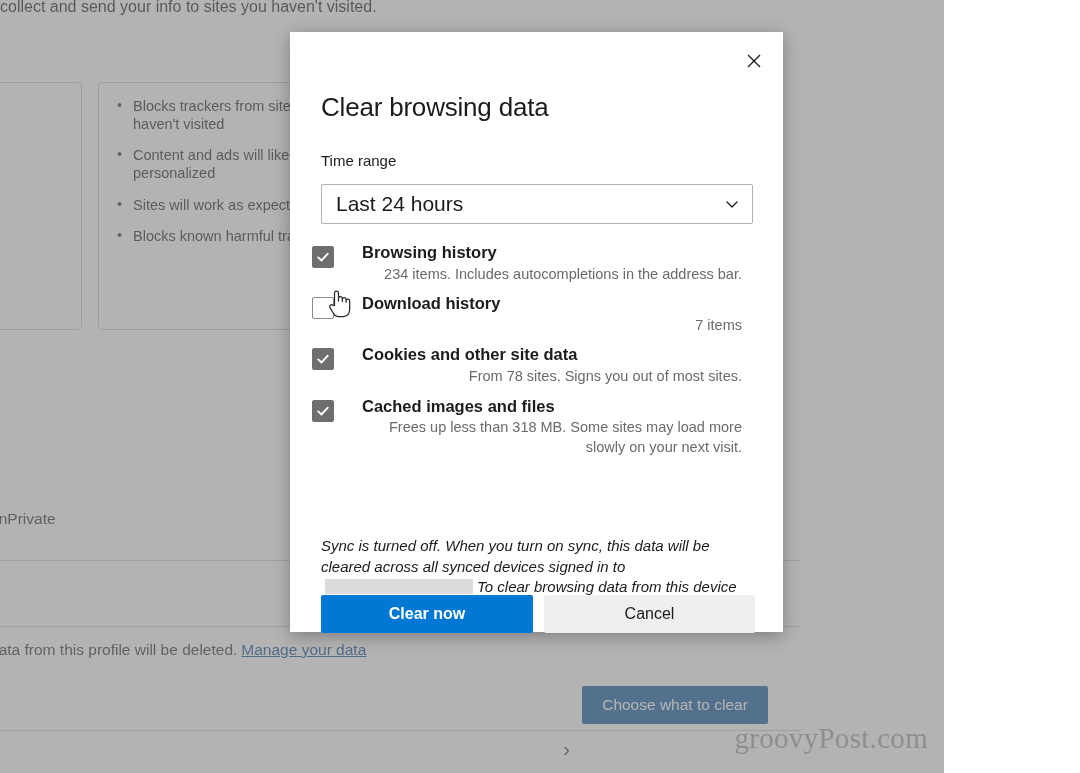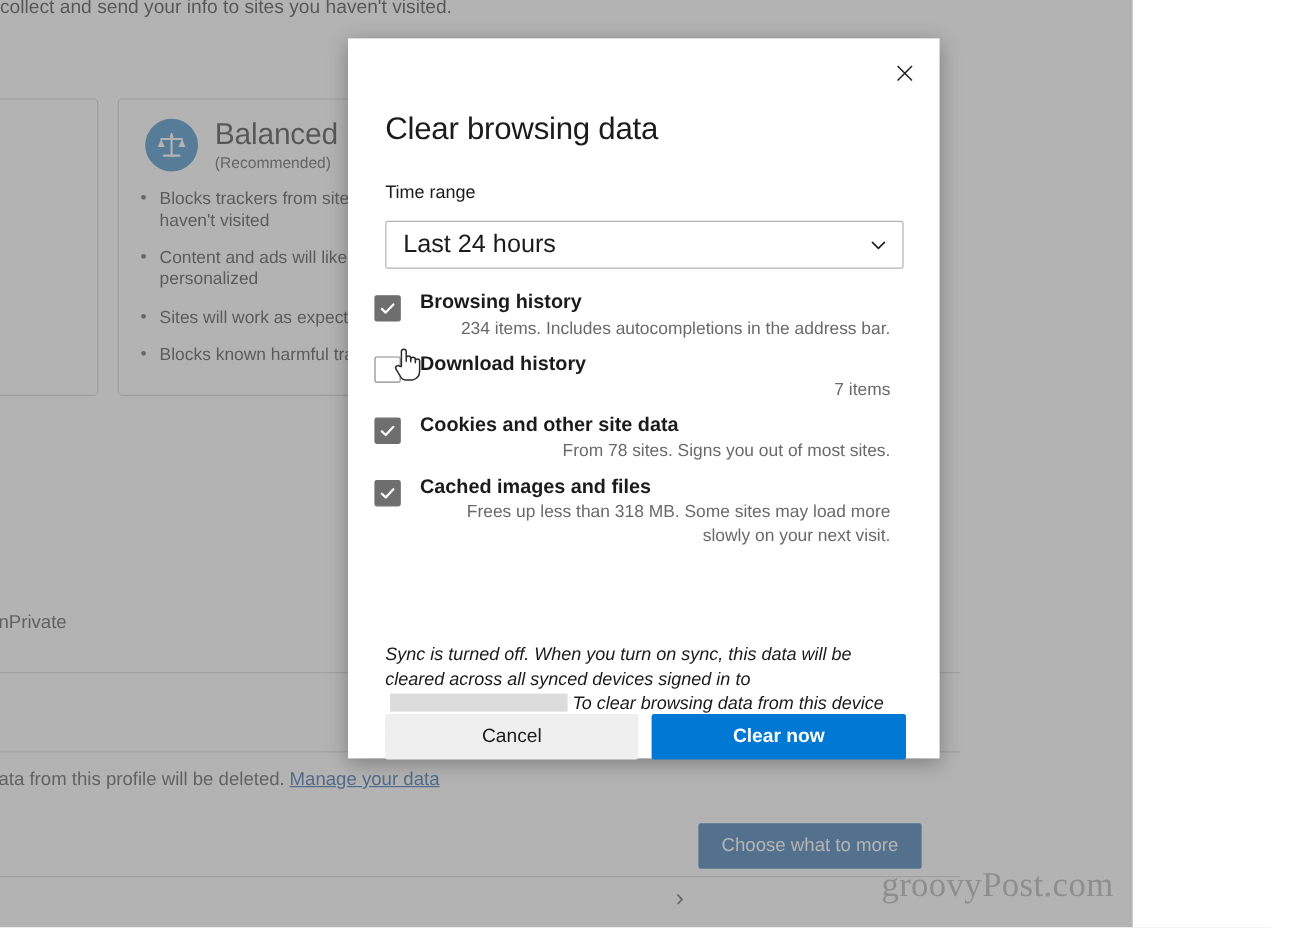--- a/index.html
+++ b/index.html
@@ -310,20 +310,21 @@
     width: 14px;
     height: 14px;
     color: #ffffff;
   }
   .opt-text { flex: 1; min-width: 0; }
   .opt-title {
     font-size: 16.5px;
     font-weight: bold;
     color: #1b1b1b;
     line-height: 1.25;
+    margin-left: 12px;
   }
   .opt-desc {
     font-size: 14.5px;
     color: #6a6a6a;
     line-height: 1.35;
     margin-top: 2px;
     max-width: 392px;
     text-align: right;
   }
   #list-scroll-track {
@@ -410,36 +411,20 @@
 
       <div class="bg-card bg-card-1">
         <ul class="card-bullets" style="margin-top:108px;">
           <li>all sites</li>
           <li style="margin-top:34px">e</li>
           <li style="margin-top:84px">ers</li>
         </ul>
       </div>
 
       <div class="bg-card bg-card-2">
-        <div class="card-head">
-          <span class="scale-icon">
-            <svg width="26" height="26" viewBox="0 0 24 24" fill="none" stroke="#ffffff" stroke-width="1.6" stroke-linecap="round">
-              <line x1="12" y1="3.2" x2="12" y2="20"></line>
-              <line x1="6" y1="20" x2="18" y2="20"></line>
-              <line x1="4" y1="7.2" x2="20" y2="7.2"></line>
-              <path d="M4 7.2 L1.3 13.4 L6.7 13.4 Z" fill="#ffffff" stroke="none"></path>
-              <path d="M20 7.2 L17.3 13.4 L22.7 13.4 Z" fill="#ffffff" stroke="none"></path>
-              <circle cx="12" cy="5.2" r="1.4" fill="#ffffff" stroke="none"></circle>
-            </svg>
-          </span>
-          <span class="card-title-wrap">
-            <div class="card-title">Balanced</div>
-            <div class="card-sub">(Recommended)</div>
-          </span>
-        </div>
         <ul class="card-bullets">
           <li>Blocks trackers from sites you haven't visited</li>
           <li>Content and ads will likely be less personalized</li>
           <li>Sites will work as expected</li>
           <li>Blocks known harmful trackers</li>
         </ul>
       </div>
 
       <div class="bg-card bg-card-3"></div>
     </div>
@@ -449,21 +434,21 @@
     <div class="bg-lines bg-line-c">prevention when browsing InPrivate</div>
 
     <div class="bg-divider bg-div-1"></div>
     <div class="bg-divider bg-div-2"></div>
     <div class="bg-divider bg-div-3"></div>
 
     <div class="bg-desc-row">
       <span>, cookies, and more. Only data from this profile will be deleted.</span><a class="link" href="#">Manage your data</a>
     </div>
 
-    <button class="bg-choose-btn">Choose what to more</button>
+    <button class="bg-choose-btn">Choose what to clear</button>
 
     <div class="bg-bottom-row">
 
       <span class="bg-chev">›</span>
     </div>
   </div>
 
   <div id="overlay"></div>
 
   <div id="watermark">groovyPost.com</div>
@@ -541,22 +526,22 @@
     <div id="list-scroll-track">
       
     </div>
 
     <div id="sync-note">
       <span>Sync is turned off. When you turn on sync, this data will be cleared across all synced devices signed in to</span><span class="redact"></span><span>To clear browsing data from this device only,</span>
       <a class="link" href="#">sign out first</a><span>.</span>
     </div>
 
     <div id="dlg-actions">
+      <button class="dlg-btn" id="clear-now-btn">Clear now</button>
       <button class="dlg-btn" id="cancel-btn">Cancel</button>
-      <button class="dlg-btn" id="clear-now-btn">Clear now</button>
     </div>
 
   </div>
 
   <div id="cursor">
     <svg width="26" height="30" viewBox="0 0 26 30">
       <path d="M9.5 17.5 L9.5 5.0 a2.0 2.0 0 0 1 4.0 0 L13.5 13.0
                L13.5 10.5 a1.9 1.9 0 0 1 3.8 0 L17.3 13.4
                L17.3 11.6 a1.9 1.9 0 0 1 3.8 0 L21.1 14.2
                L21.1 13.0 a1.8 1.8 0 0 1 3.6 0 L24.7 21.0

